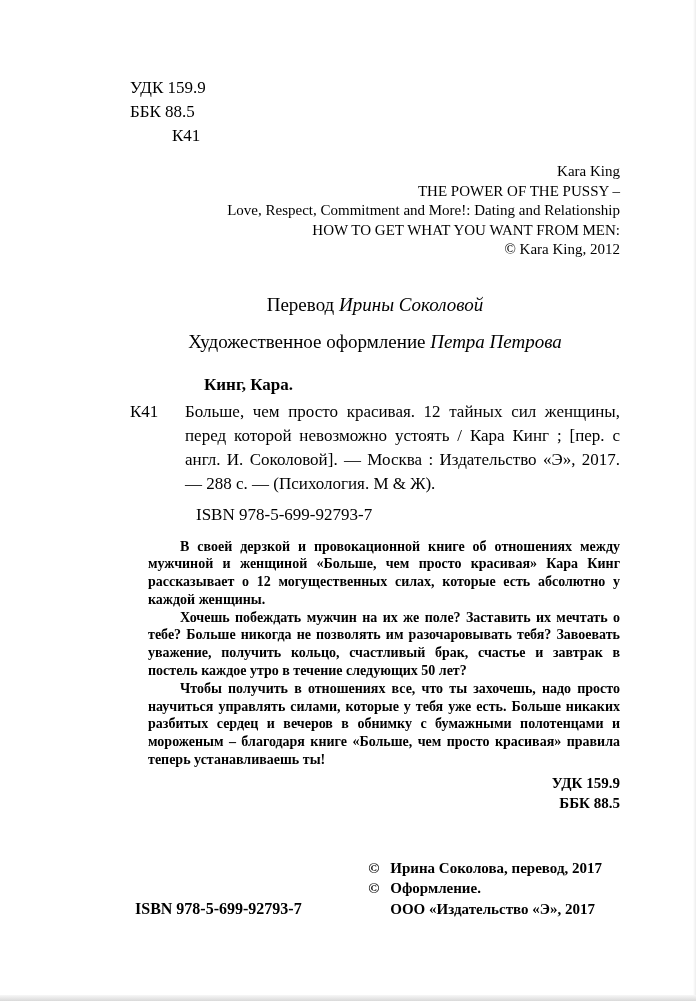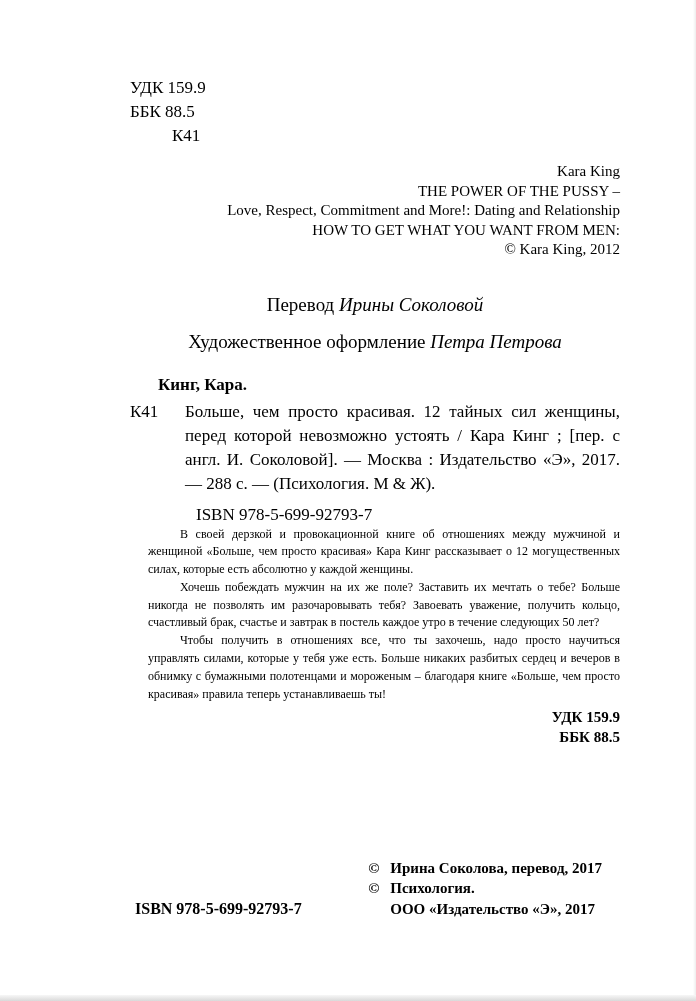--- a/index.html
+++ b/index.html
@@ -57,21 +57,21 @@
     line-height: 24px;
   }
   .credit.second {
     margin-top: 13px;
   }
   .credit .it {
     font-style: italic;
   }
   .cat-author {
     margin-top: 20px;
-    margin-left: 28px;
+    margin-left: 74px;
     font-weight: bold;
     font-size: 17px;
     line-height: 22px;
   }
   .cat-entry {
     margin-top: 4px;
     display: flex;
     font-size: 17px;
     line-height: 24px;
   }
@@ -82,24 +82,26 @@
     flex: 1;
     text-align: justify;
   }
   .isbn-line {
     margin-top: 8px;
     margin-left: 66px;
     font-size: 17px;
     line-height: 22px;
   }
   .annotation {
+    margin-top: 12px;
     margin-left: 18px;
-    font-size: 12px;
+    font-size: 14px;
     line-height: 17.8px;
     text-align: justify;
+    font-weight: bold;
   }
   .annotation p {
     margin: 0;
     text-indent: 32px;
   }
   .codes-right {
     margin-top: 4px;
     text-align: right;
     font-weight: bold;
     font-size: 15px;
@@ -186,21 +188,21 @@
 
   <div class="footer">
     <div class="footer-isbn">ISBN 978-5-699-92793-7</div>
     <div class="footer-copy">
       <div class="c-line">
         <span class="c-sym">©</span>
         <span>Ирина Соколова, перевод, 2017</span>
       </div>
       <div class="c-line">
         <span class="c-sym">©</span>
-        <span>Психология.</span>
+        <span>Оформление.</span>
       </div>
       <div class="c-line">
         <span class="c-sym"></span>
         <span>ООО «Издательство «Э», 2017</span>
       </div>
     </div>
   </div>
 
   <div class="edge-right"></div>
   <div class="edge-bottom"></div>

